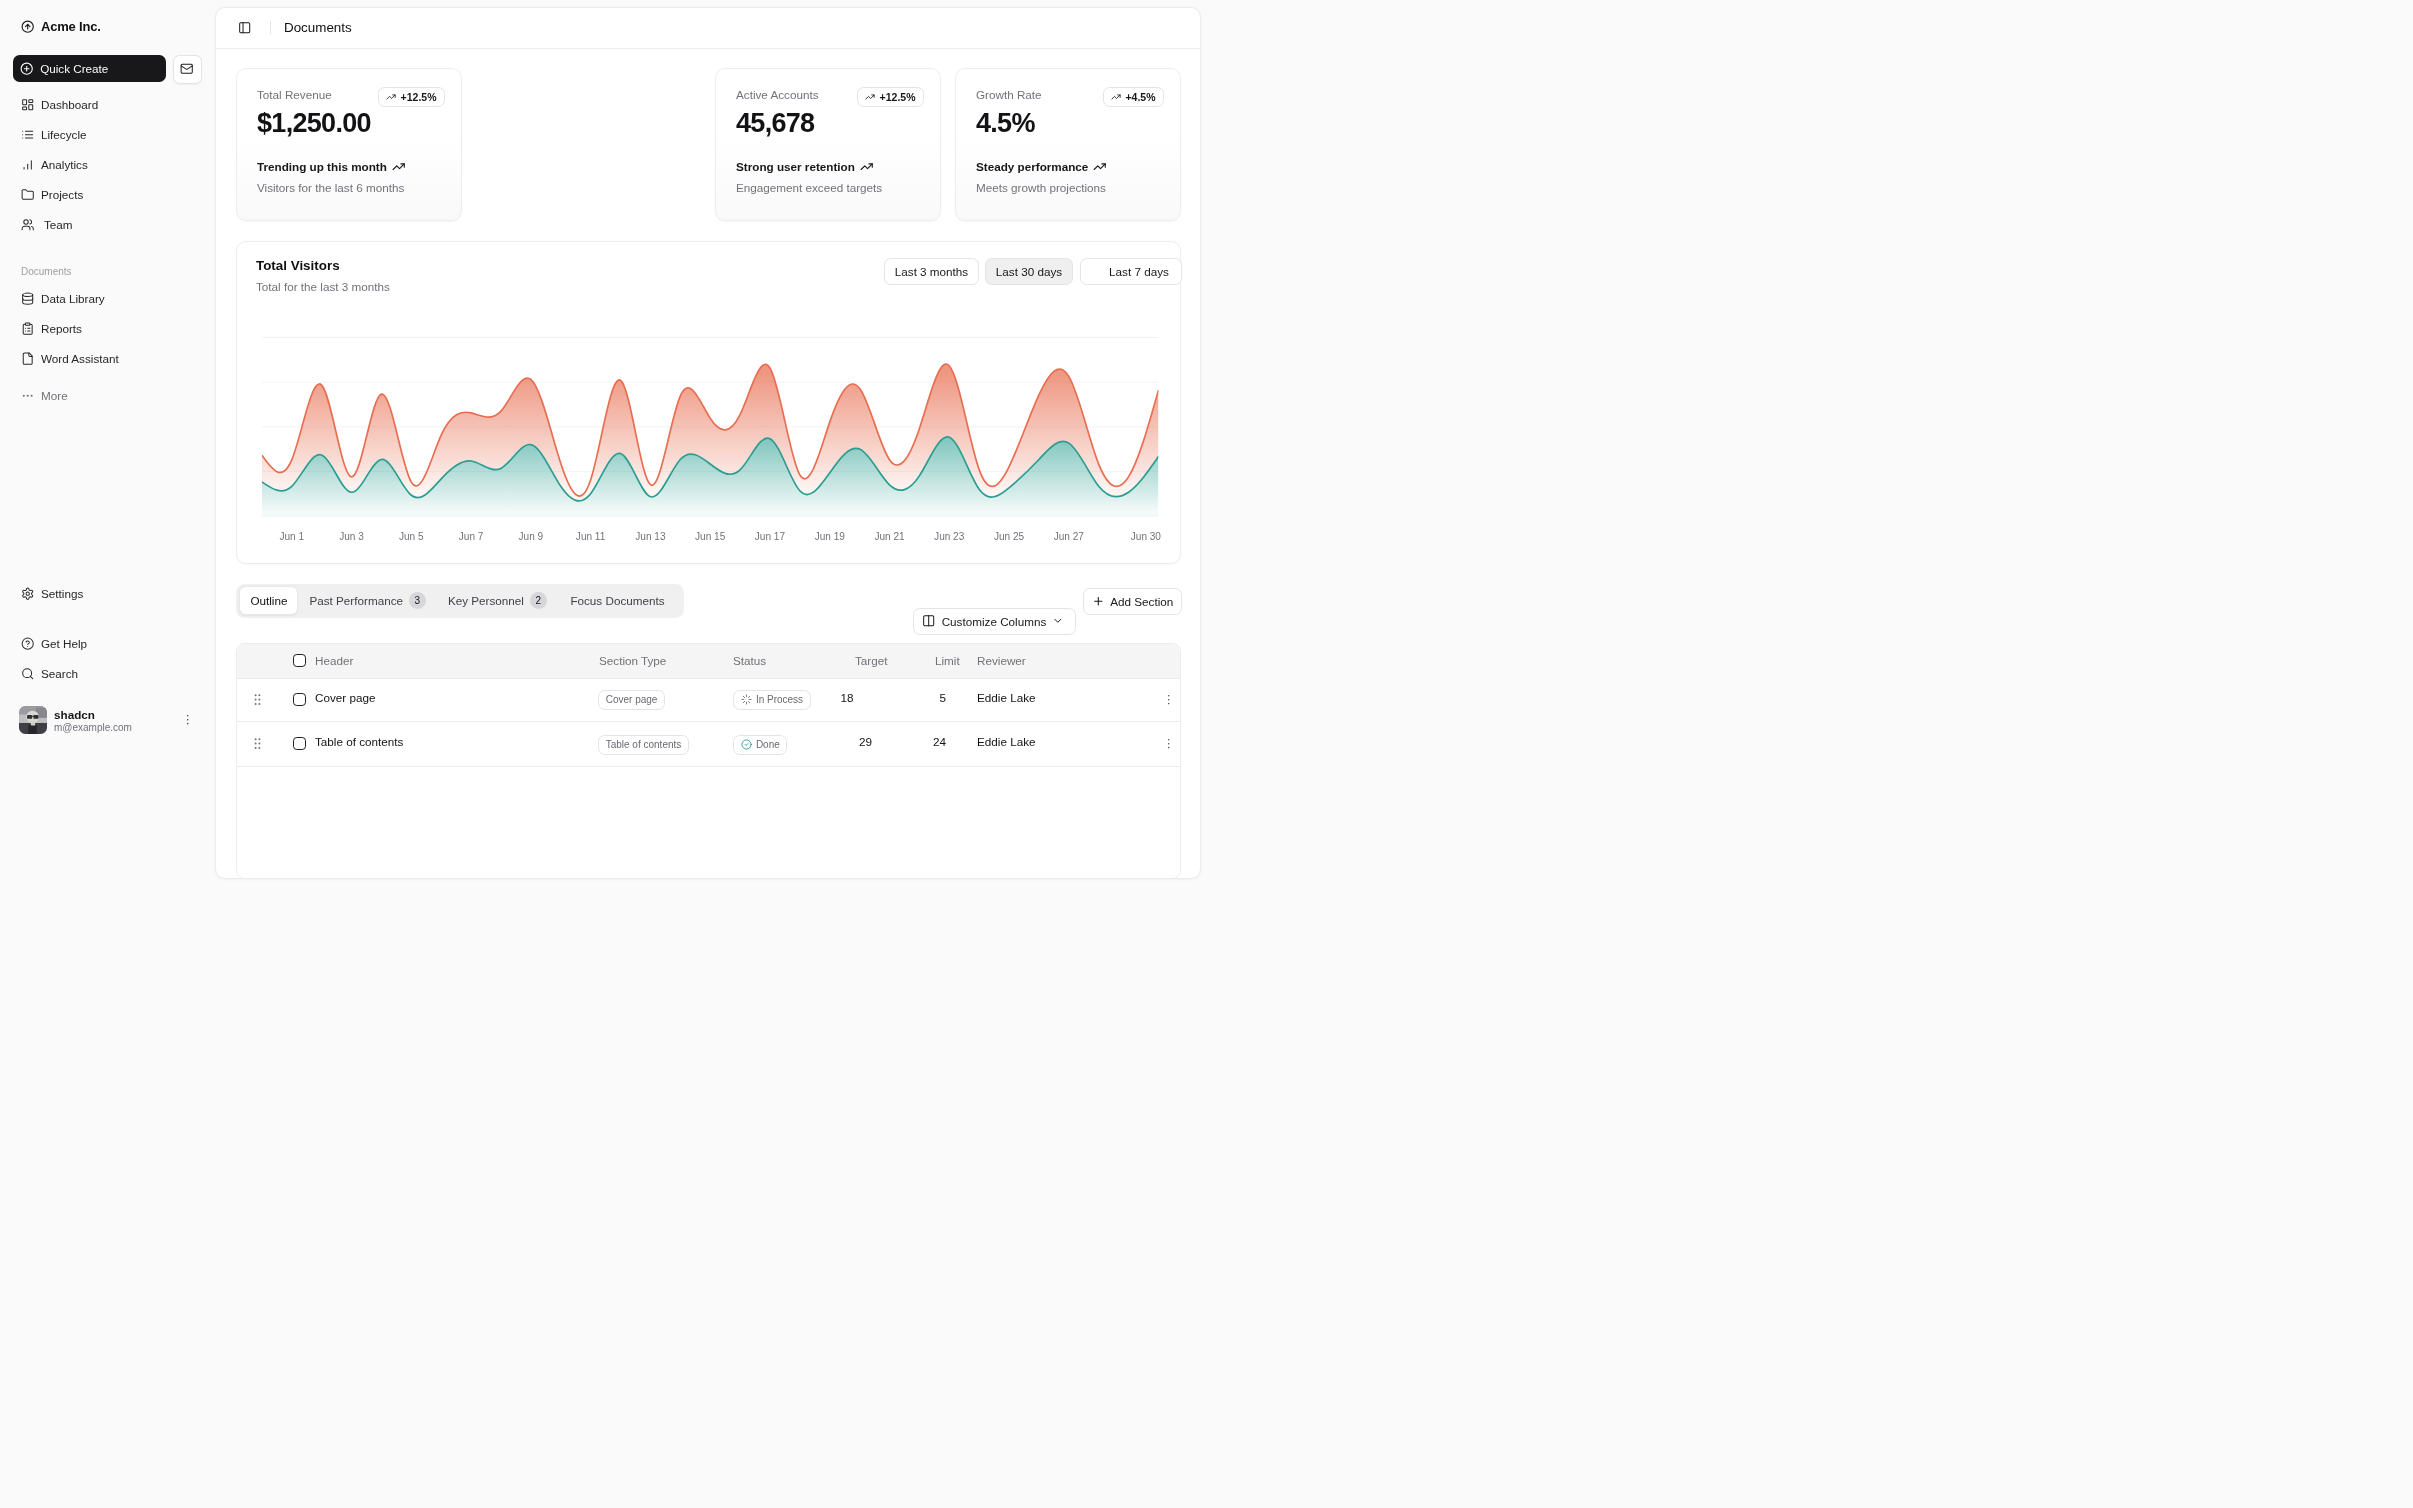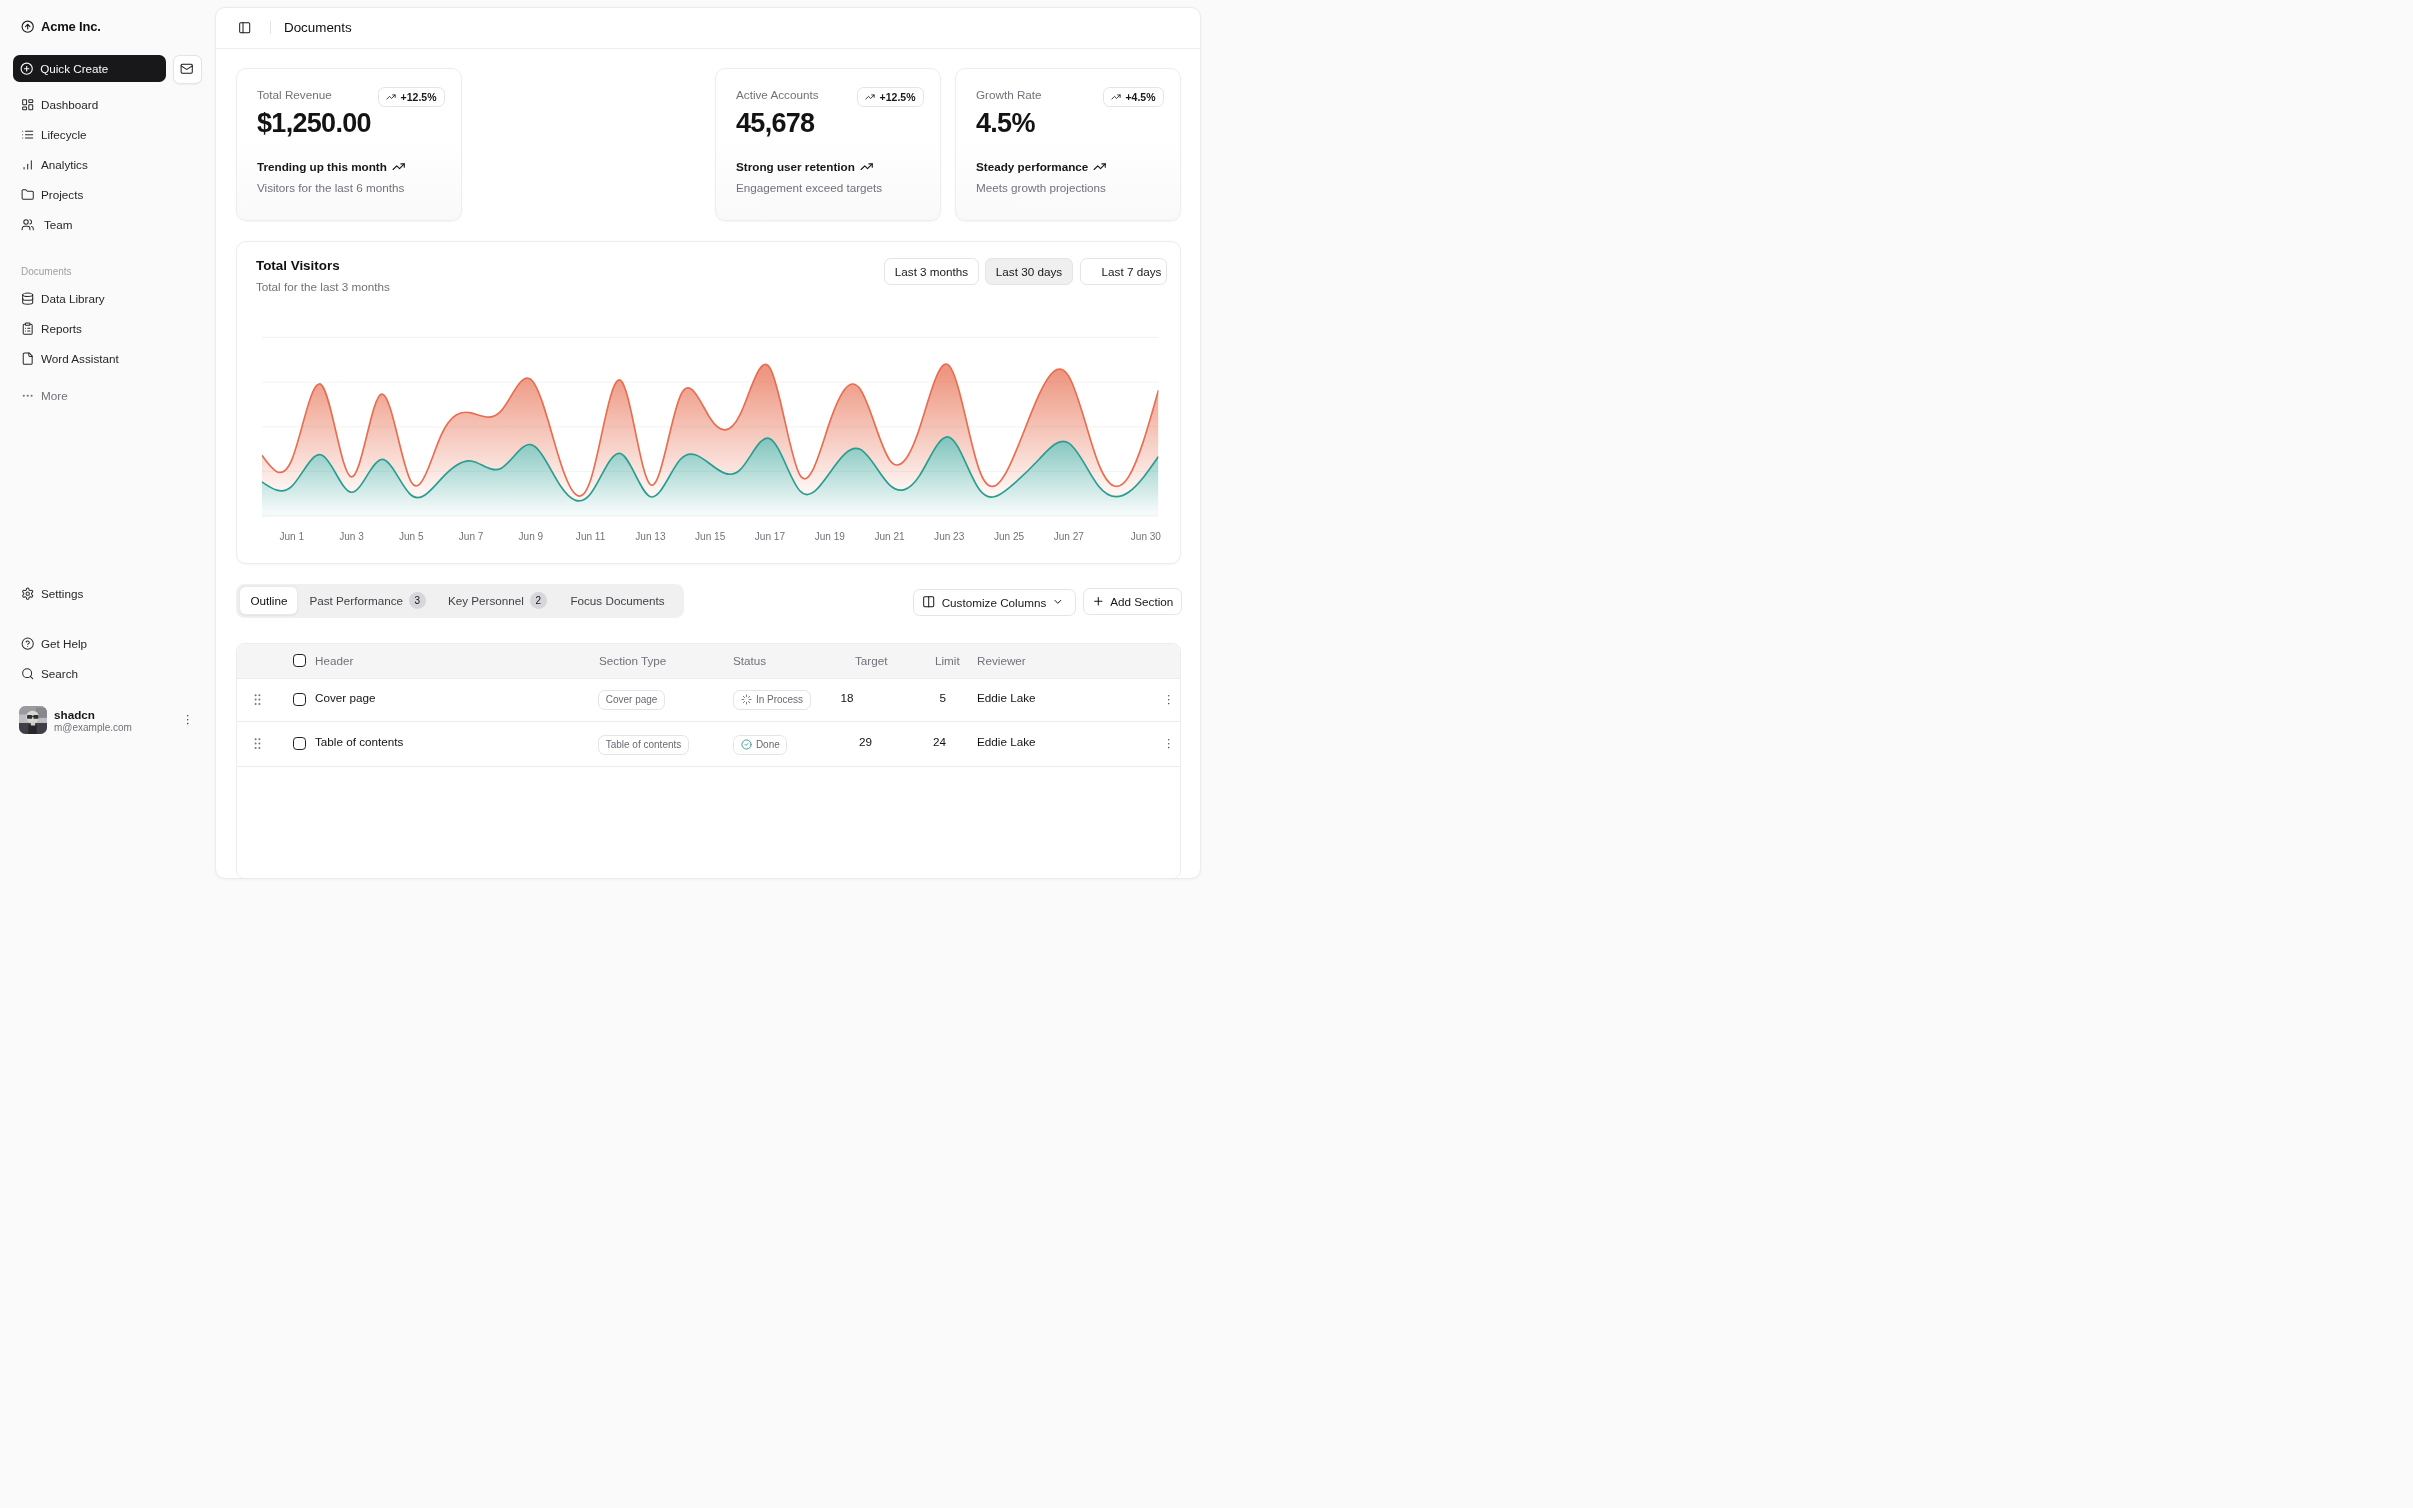--- a/index.html
+++ b/index.html
@@ -216,21 +216,21 @@
           <path d="m22 7-8.5 8.5-5-5L2 17"></path>
         </svg>
       </div>
       <div style="position:absolute;left:20px;top:112px;font-size:11.7px;color:#71717a;">Meets growth projections</div>
     </div>
     <div style="position:absolute;left:20px;top:233px;width:945px;height:323px;border:0.8px solid #ededf0;border-radius:10px;background:#fff;box-shadow:0 0.8px 1.7px rgba(0,0,0,.04);box-sizing:border-box;"></div>
     <div style="position:absolute;left:40px;top:250px;font-size:13.4px;font-weight:700;color:#101012;">Total Visitors</div>
     <div style="position:absolute;left:40px;top:272px;font-size:11.7px;color:#71717a;">Total for the last 3 months</div>
     <div style="position:absolute;left:668px;top:250px;width:95px;height:27px;border:0.8px solid #e4e4e7;border-radius:6.7px;background:#ffffff;display:flex;align-items:center;justify-content:center;font-size:11.7px;font-weight:500;color:#18181b;box-sizing:border-box;">Last 3 months</div>
     <div style="position:absolute;left:769px;top:250px;width:88px;height:27px;border:0.8px solid #e4e4e7;border-radius:6.7px;background:#efeff0;display:flex;align-items:center;justify-content:center;font-size:11.7px;font-weight:500;color:#18181b;box-sizing:border-box;">Last 30 days</div>
-    <div style="position:absolute;left:864px;top:250px;width:87px;height:27px;border:0.8px solid #e4e4e7;border-radius:6.7px;background:#ffffff;display:flex;align-items:center;justify-content:center;font-size:11.7px;font-weight:500;color:#18181b;box-sizing:border-box;padding-left:16px;">Last 7 days</div>
+    <div style="position:absolute;left:864px;top:250px;width:102px;height:27px;border:0.8px solid #e4e4e7;border-radius:6.7px;background:#ffffff;display:flex;align-items:center;justify-content:center;font-size:11.7px;font-weight:500;color:#18181b;box-sizing:border-box;padding-left:16px;">Last 7 days</div>
     <svg style="position:absolute;left:34px;top:312px;" width="922" height="243" viewBox="0 0 1100 290">
 <defs>
 <linearGradient id="gc" gradientUnits="userSpaceOnUse" x1="0" x2="0" y1="54.5" y2="211.0">
 <stop offset="0.05" stop-color="#e76e50" stop-opacity="0.72"></stop>
           <stop offset="0.95" stop-color="#e76e50" stop-opacity="0.07"></stop>
 </linearGradient>
 <linearGradient id="gt" gradientUnits="userSpaceOnUse" x1="0" x2="0" y1="139.8" y2="234.0">
 <stop offset="0.05" stop-color="#2a9d90" stop-opacity="0.57"></stop>
           <stop offset="0.95" stop-color="#2a9d90" stop-opacity="0.05"></stop>
 </linearGradient>
@@ -264,21 +264,21 @@
       <text x="905.7" y="262" text-anchor="middle" font-size="12" fill="#71717a" font-family="Liberation Sans, sans-serif">Jun 25</text>
       <text x="977.0" y="262" text-anchor="middle" font-size="12" fill="#71717a" font-family="Liberation Sans, sans-serif">Jun 27</text>
       <text x="1087.0" y="262" text-anchor="end" font-size="12" fill="#71717a" font-family="Liberation Sans, sans-serif">Jun 30</text>
 </svg>
     <div style="position:absolute;left:20px;top:576px;height:34px;background:#f0f0f1;border-radius:8.4px;display:flex;align-items:center;padding:0 3.4px;">
       <div style="height:27px;background:#fff;border:0.8px solid #e9e9ec;box-shadow:0 0.8px 1.7px rgba(0,0,0,.06);border-radius:6.7px;display:flex;align-items:center;padding:0 10px;font-size:11.7px;font-weight:500;color:#101012;">Outline</div>
       <div style="display:flex;align-items:center;padding:0 11px;gap:5.9px;font-size:11.7px;font-weight:500;color:#3f3f46;">Past Performance<span style="width:17px;height:17px;border-radius:8.4px;background:#d6d6db;display:flex;align-items:center;justify-content:center;font-size:10px;color:#18181b;">3</span></div>
       <div style="display:flex;align-items:center;padding:0 11px;gap:5.9px;font-size:11.7px;font-weight:500;color:#3f3f46;">Key Personnel<span style="width:17px;height:17px;border-radius:8.4px;background:#d6d6db;display:flex;align-items:center;justify-content:center;font-size:10px;color:#18181b;">2</span></div>
       <div style="display:flex;align-items:center;padding:0 11px 0 12.6px;margin-right:5px;font-size:11.7px;font-weight:500;color:#3f3f46;">Focus Documents</div>
     </div>
-    <div style="position:absolute;left:697px;top:581px;width:163px;white-space:nowrap;height:27px;border:0.8px solid #e4e4e7;border-radius:6.7px;background:#fff;box-sizing:border-box;display:flex;align-items:center;padding:0 8.4px;gap:5.9px;">
+    <div style="position:absolute;left:697px;top:600px;width:163px;white-space:nowrap;height:27px;border:0.8px solid #e4e4e7;border-radius:6.7px;background:#fff;box-sizing:border-box;display:flex;align-items:center;padding:0 8.4px;gap:5.9px;">
       <svg width="13.4" height="13.4" viewBox="0 0 24 24" fill="none" stroke="#18181b" stroke-width="1.8" stroke-linecap="round" stroke-linejoin="round">
         <rect x="3" y="3" width="18" height="18" rx="2"></rect>
         <path d="M12 3v18"></path>
       </svg>
       <span style="font-size:11.7px;font-weight:500;color:#18181b;">Customize Columns</span>
       <svg width="11.7" height="11.7" viewBox="0 0 24 24" fill="none" stroke="#18181b" stroke-width="2" stroke-linecap="round" stroke-linejoin="round">
         <path d="m6 9 6 6 6-6"></path>
       </svg>
     </div>
     <div style="position:absolute;left:867px;top:580px;width:99px;height:27px;border:0.8px solid #e4e4e7;border-radius:6.7px;background:#fff;box-sizing:border-box;display:flex;align-items:center;justify-content:center;gap:5.9px;">

